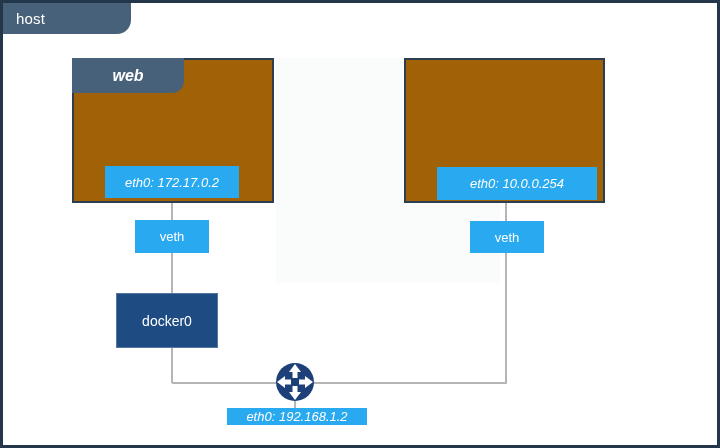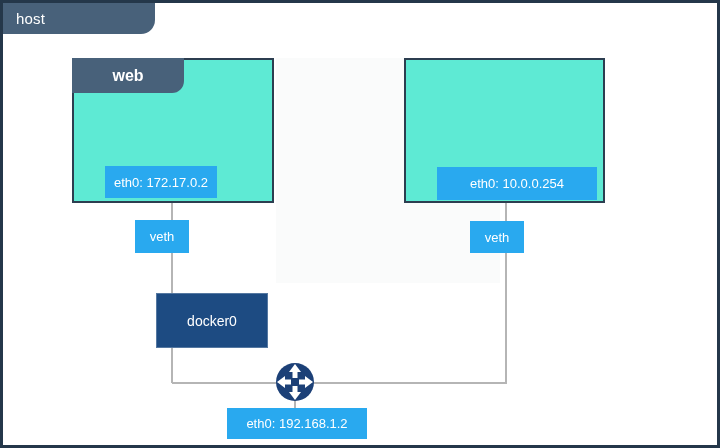--- a/index.html
+++ b/index.html
@@ -13,71 +13,71 @@
     --text-light:#ffffff;
   }
   *{margin:0;padding:0;box-sizing:border-box;}
   html,body{background:#fff;}
   body{font-family:"Liberation Sans","DejaVu Sans",sans-serif;}
   .stage{
     position:relative;width:720px;height:448px;background:#fff;overflow:hidden;
   }
   .host-border{position:absolute;inset:0;border:3px solid var(--border,#24374a);z-index:5;pointer-events:none;}
   .host-tab{
-    position:absolute;left:3px;top:3px;width:152px;height:31px;
+    position:absolute;left:3px;top:3px;width:128px;height:31px;
     background:var(--tab,#48617a);border-bottom-right-radius:14px;z-index:6;
     display:flex;align-items:center;padding-left:13px;
     color:var(--text-light,#fff);font-size:15px;font-weight:500;letter-spacing:.2px;
   }
   .watermark{position:absolute;left:276px;top:58px;width:224px;height:225px;background:#fafbfb;z-index:0;}
   .vline,.hline{position:absolute;background:var(--line,#b5b5b5);z-index:1;}
   .vline{width:2px;}
   .hline{height:2px;}
   .line-web-down{left:171px;top:202px;height:181px;}
   .line-db-down{left:505px;top:203px;height:180px;}
   .line-horizontal{left:172px;top:382px;width:335px;}
   .line-icon-badge{left:294px;top:400px;height:10px;}
   .node-box{
-    position:absolute;width:202px;height:145px;background:#5eead4;
-    border:2px solid var(--box-border,#2c3e50);z-index:2;
+    position:absolute;width:202px;height:145px;background:#a16207;
+    border:2px solid var(--box-border,#2c3e50);z-index:2;font-style:italic;
   }
   .node-box.web{left:72px;top:58px;}
   .node-box.db{left:404px;top:58px;width:201px;}
   .node-tab{
     position:absolute;left:-2px;top:-2px;width:112px;height:35px;
     background:var(--tab,#48617a);border-bottom-right-radius:12px;
     display:flex;align-items:center;justify-content:center;
     color:var(--text-light,#fff);font-size:16px;font-weight:700;
   }
   .node-box.db .node-tab{width:111px;}
   .ip-badge{
-    position:absolute;left:31px;top:106px;width:112px;height:32px;
+    position:absolute;left:31px;top:106px;width:134px;height:32px;
     background:var(--bright-blue,#29a9ef);color:var(--text-light,#fff);
     display:flex;align-items:center;justify-content:center;font-size:13px;z-index:3;
   }
   .node-box.db .ip-badge{top:107px;width:160px;height:33px;}
   .veth-badge{
-    position:absolute;width:54px;height:33px;background:var(--bright-blue,#29a9ef);
+    position:absolute;width:74px;height:33px;background:var(--bright-blue,#29a9ef);
     color:var(--text-light,#fff);display:flex;align-items:center;justify-content:center;
     font-size:13px;z-index:2;
   }
   .veth-web{left:135px;top:220px;}
   .veth-db{left:470px;top:221px;height:32px;}
   .bridge-node{
-    position:absolute;width:112px;background:var(--navy,#1d4b82);
+    position:absolute;width:102px;background:var(--navy,#1d4b82);
     color:var(--text-light,#fff);display:flex;align-items:center;justify-content:center;
-    font-size:14px;z-index:2;border:1px solid rgba(255,255,255,.25);margin-left:40px;
+    font-size:14px;z-index:2;border:1px solid rgba(255,255,255,.25);
   }
   .bridge-docker0{left:116px;top:293px;height:55px;}
   .bridge-mybridge{left:450px;top:296px;height:58px;}
   .router-icon{position:absolute;left:273px;top:360px;width:44px;height:44px;z-index:4;}
   .host-ip-badge{
-    position:absolute;left:227px;top:408px;width:140px;height:31px;
+    position:absolute;left:227px;top:408px;width:140px;height:17px;
     background:var(--bright-blue,#29a9ef);color:var(--text-light,#fff);
-    display:flex;align-items:center;justify-content:center;font-size:13px;z-index:4;
+    display:flex;align-items:center;justify-content:center;font-size:13px;z-index:4;font-style:italic;
   }
 </style>
 </head>
 <body>
 
 <div class="stage">
   <div class="watermark"></div>
 
   <div class="vline line-web-down"></div>
   <div class="vline line-db-down"></div>

